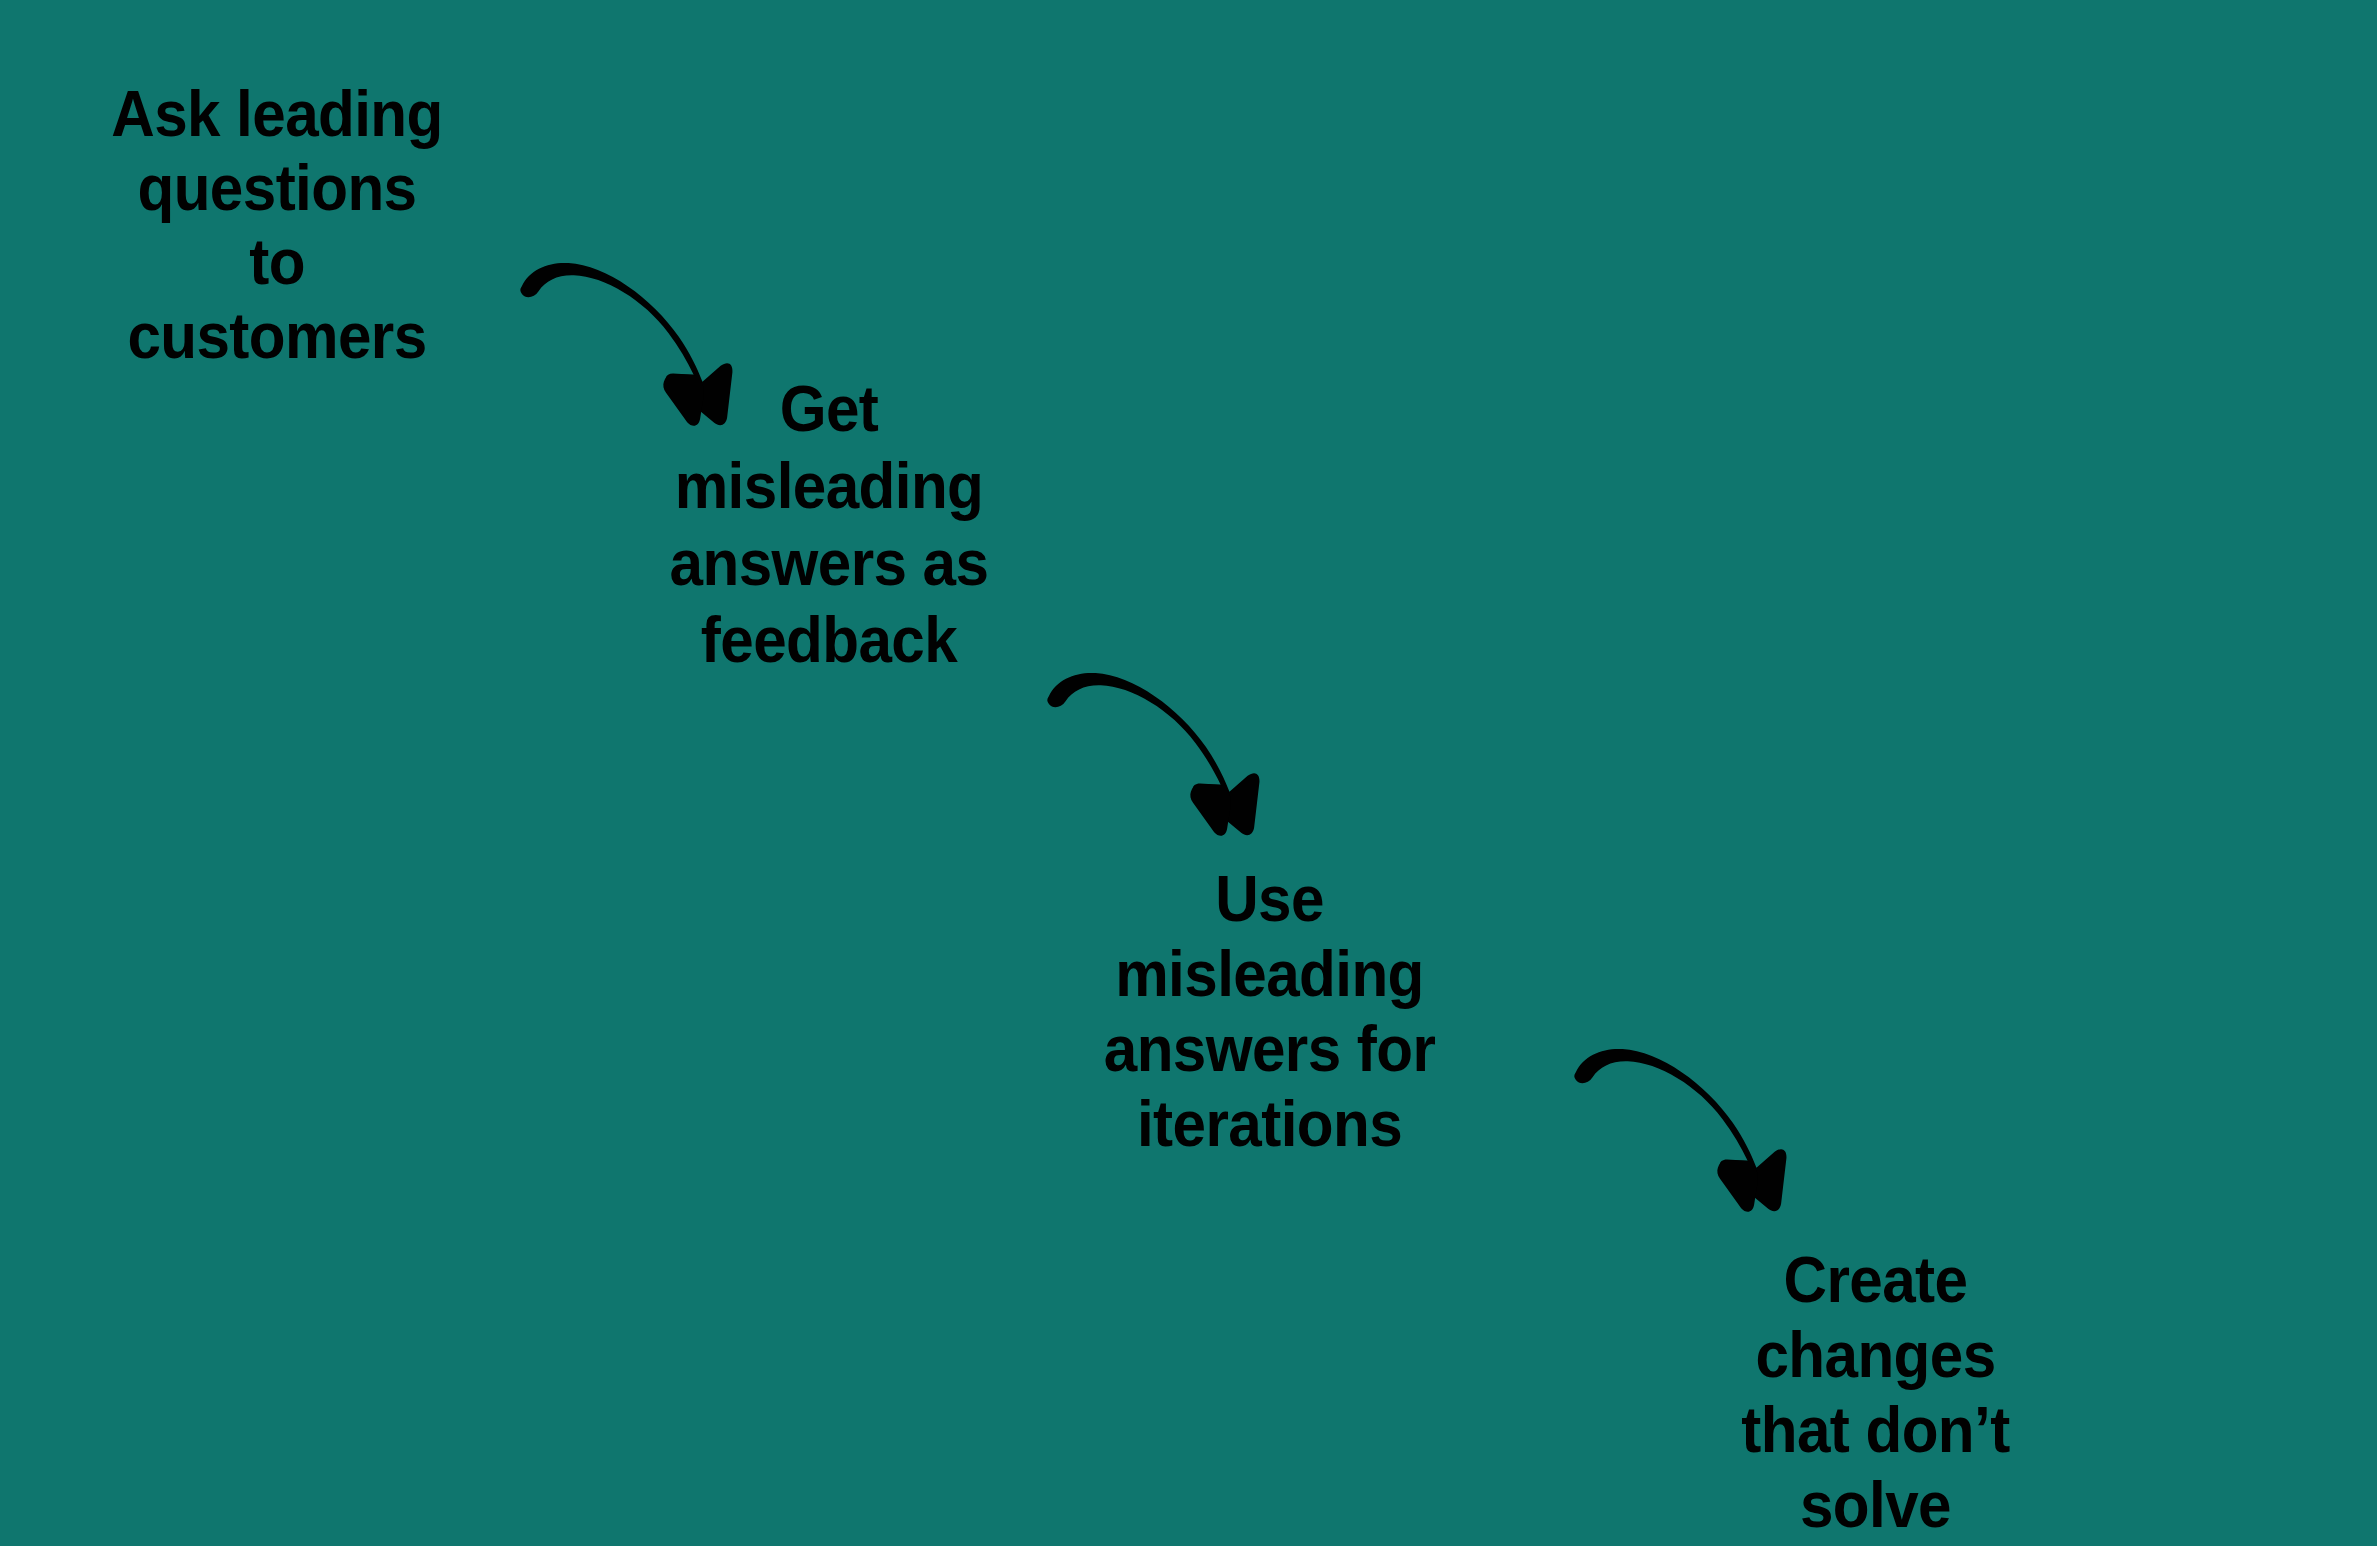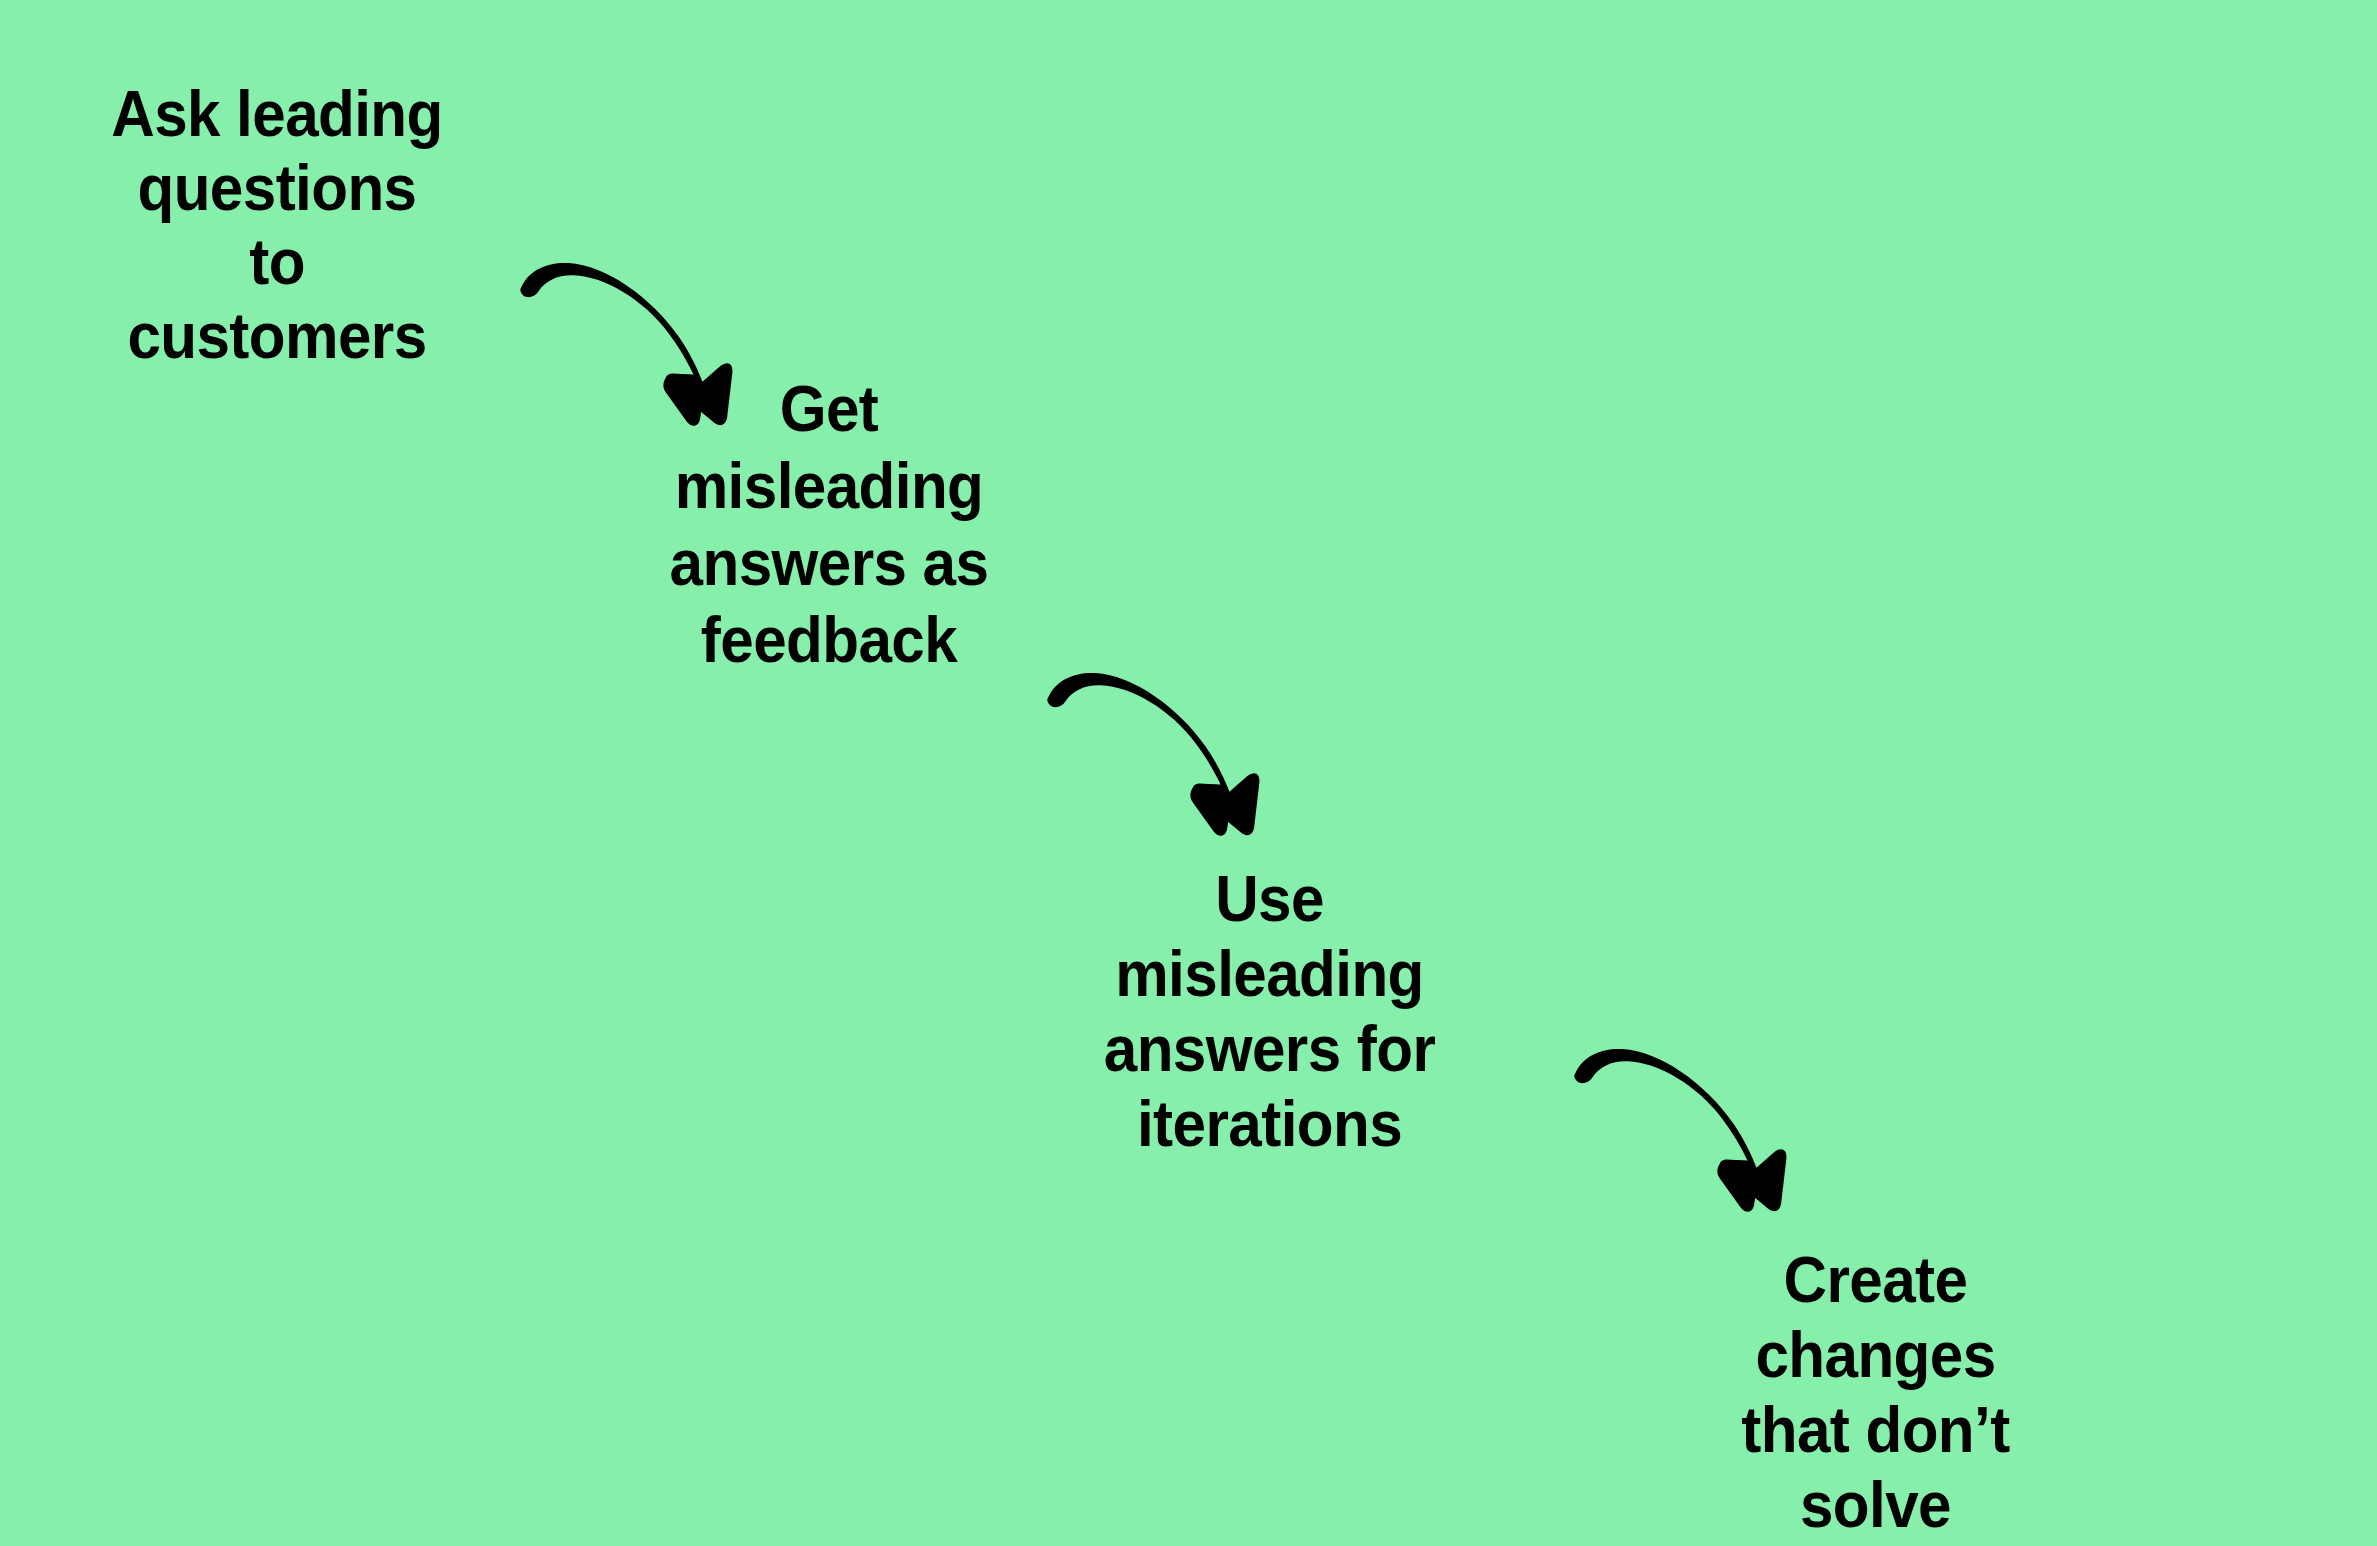--- a/index.html
+++ b/index.html
@@ -8,21 +8,21 @@
     padding: 0;
     background: #ffffff;
   }
   body {
     font-family: "Liberation Sans", sans-serif;
   }
   #canvas {
     position: relative;
     width: 2377px;
     height: 1547px;
-    background: #86efac;
+    background: #0f766e;
     overflow: hidden;
   }
   .step-text {
     position: absolute;
     color: #010101;
     font-family: "Liberation Sans", sans-serif;
     font-weight: bold;
     font-size: 64px;
     line-height: 74px;
     letter-spacing: -0.6px;

